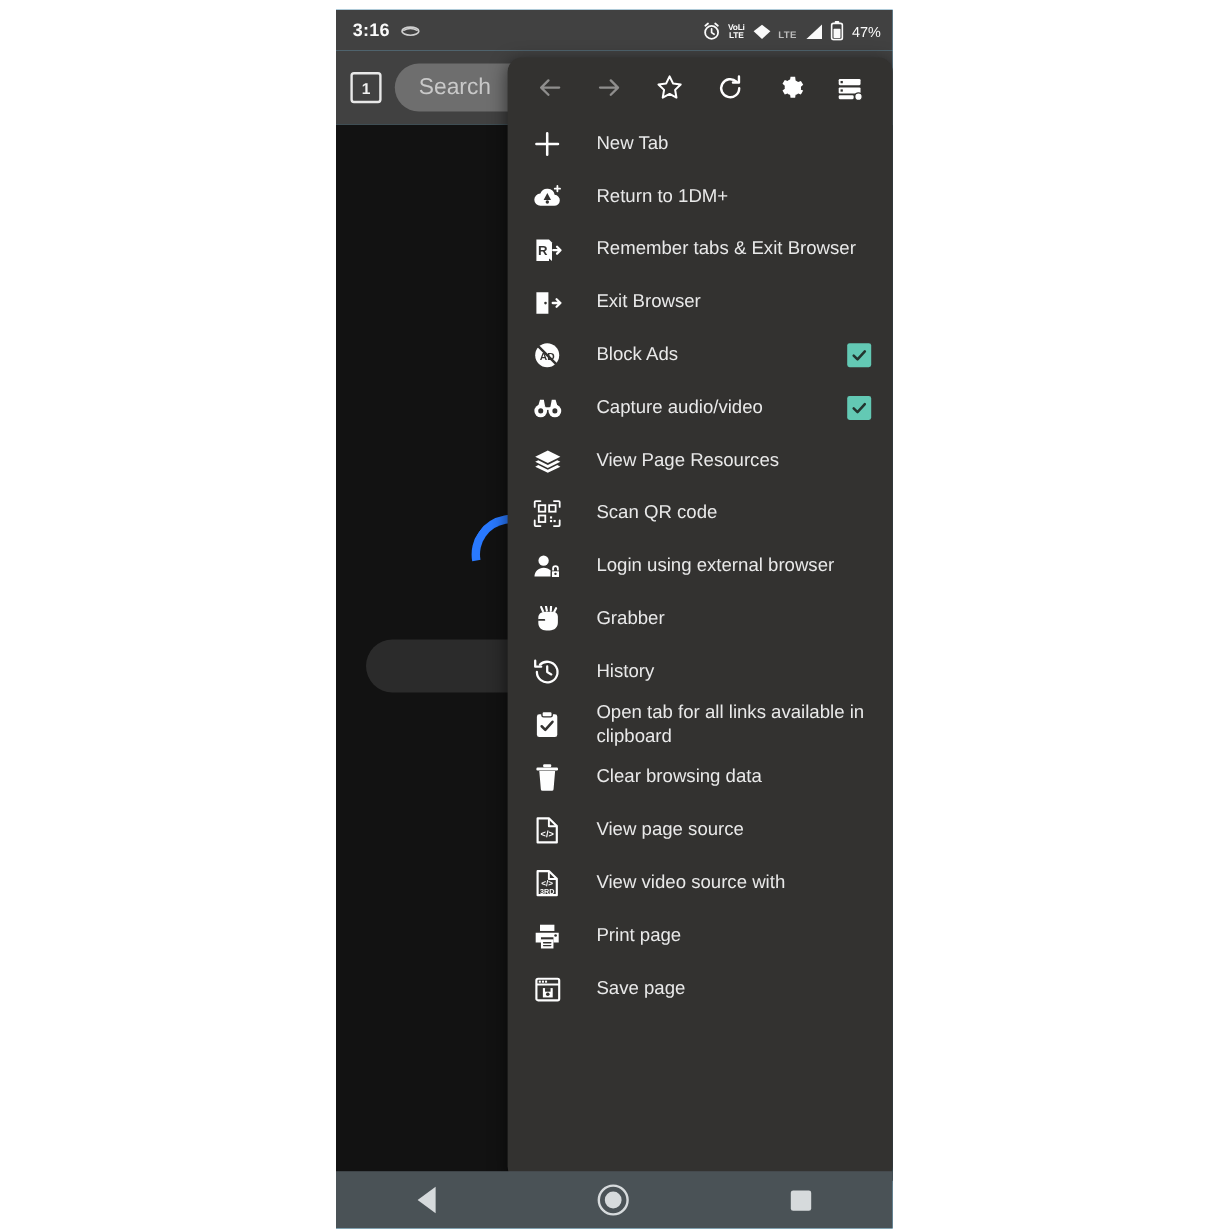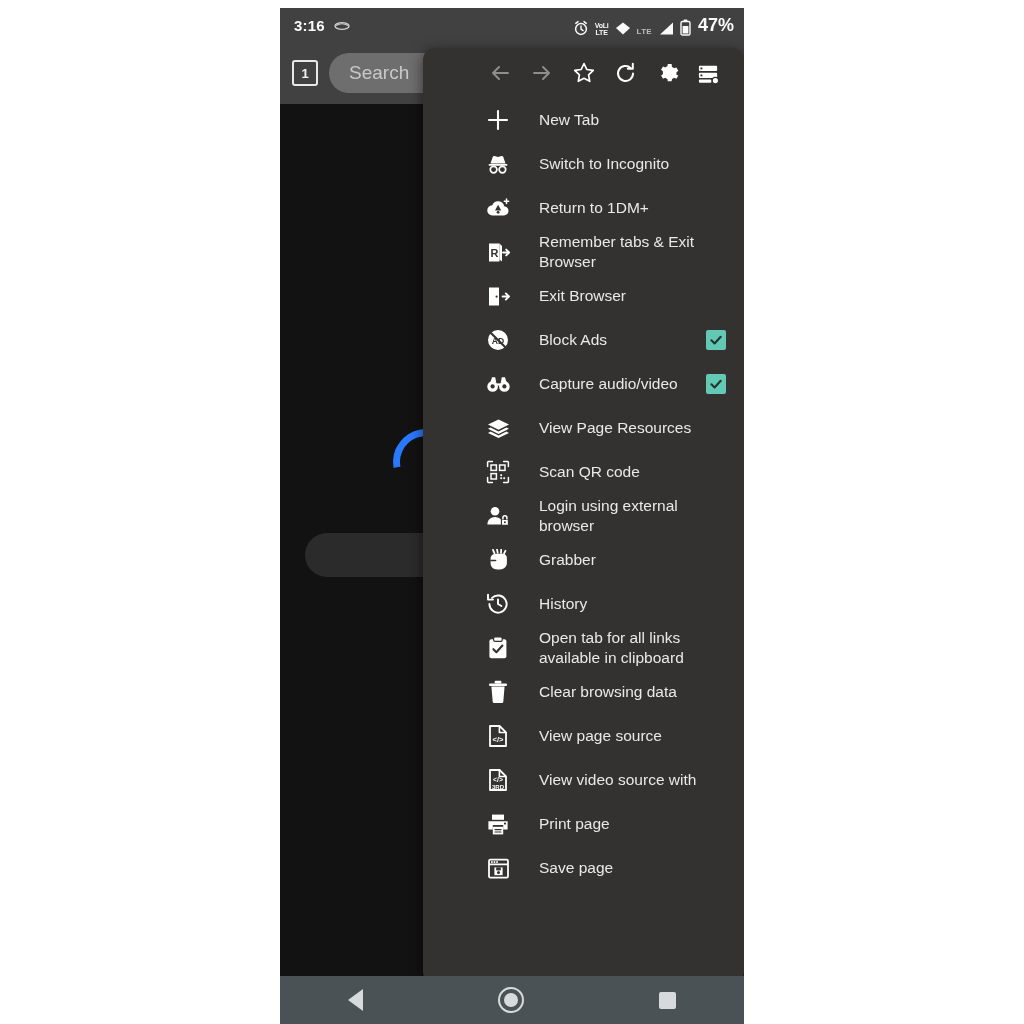--- a/index.html
+++ b/index.html
@@ -29,21 +29,21 @@
     padding: 0 10px 0 14px;
     color: #fafafa;
   }
   #clock { font-size: 15px; font-weight: bold; letter-spacing: .2px; }
   .sb-left-icons { display:flex; align-items:center; margin-left: 9px; }
   .sb-right { margin-left: auto; display: flex; align-items: flex-end; gap: 6px; }
   .sb-ic { display: inline-flex; align-items: center; justify-content: center; }
   .lte-txt { font-size: 8px; font-weight: bold; color:#bdbdbd; line-height:1; letter-spacing:.3px;}
   .volte { display:flex; flex-direction:column; align-items:center; line-height:1; }
   .volte span { font-size:7px; font-weight:bold; letter-spacing:-.2px; }
-  #batpct { font-size: 18px; font-weight: bold; margin-left:1px; }
+  #batpct { font-size: 12px; font-weight: normal; margin-left:1px; }
 
   
   #chrome {
     position: absolute; left: 0; top: 34px;
     width: 464px; height: 62px;
     background: #414141;
     display: flex; align-items: center;
     padding-left: 12px;
   }
   #tabcount {
@@ -92,21 +92,20 @@
 
   
   #menu {
     position: absolute;
     left: 143px; top: 40px;
     width: 321px; height: 936px;
     background: #333230;
     border-radius: 12px;
     box-shadow: 0 3px 14px rgba(0,0,0,.55);
     overflow: hidden;
-    padding-left: 42px;
   }
   #menu-toolbar {
     height: 50px; display: flex; align-items: center;
     justify-content: space-between;
     padding: 0 20px;
   }
   .tb-btn { width: 30px; height: 30px; display:flex; align-items:center; justify-content:center; }
   .tb-btn svg { display:block; }
   .dim { opacity: .45; }
 
@@ -237,31 +236,20 @@
 
       <div class="mitem">
         <span class="mi-icon">
           <svg width="24" height="24" viewBox="0 0 24 24">
               <path d="M12 3v18M3 12h18" stroke="#fefefe" stroke-width="2.1" stroke-linecap="round"></path>
             </svg>
         </span>
         <span class="mi-label">New Tab</span>
       </div>
 
-      <div class="mitem">
-        <span class="mi-icon">
-          <svg width="24" height="22" viewBox="0 0 24 22">
-            <path d="M4.5 10.5 6.6 4.2c.3-.9 1-1.3 1.9-1.1L12 4l3.5-.9c.9-.2 1.6.2 1.9 1.1l2.1 6.3z" fill="#fefefe"></path>
-            <rect x="2.6" y="11" width="18.8" height="1.7" rx=".8" fill="#fefefe"></rect>
-            <circle cx="7.6" cy="16.6" r="3.3" fill="none" stroke="#fefefe" stroke-width="1.7"></circle>
-            <circle cx="16.4" cy="16.6" r="3.3" fill="none" stroke="#fefefe" stroke-width="1.7"></circle>
-          </svg>
-        </span>
-        <span class="mi-label">Switch to Incognito</span>
-      </div>
 
       <div class="mitem">
         <span class="mi-icon">
           <svg width="25" height="22" viewBox="0 0 25 22">
             <path d="M6.4 18.5h11.2a4.6 4.6 0 0 0 .6-9.2 6.2 6.2 0 0 0-11.9-1 4.6 4.6 0 0 0 .1 10.2z" fill="#fefefe"></path>
             <path d="M12.1 7.8 9 13.6h6.2z" fill="#333230"></path>
             <circle cx="12.1" cy="15.3" r="1.4" fill="#333230"></circle>
             <path d="M20.5 2v4.4M18.3 4.2h4.4" stroke="#fefefe" stroke-width="1.5" stroke-linecap="round"></path>
           </svg>
         </span>

